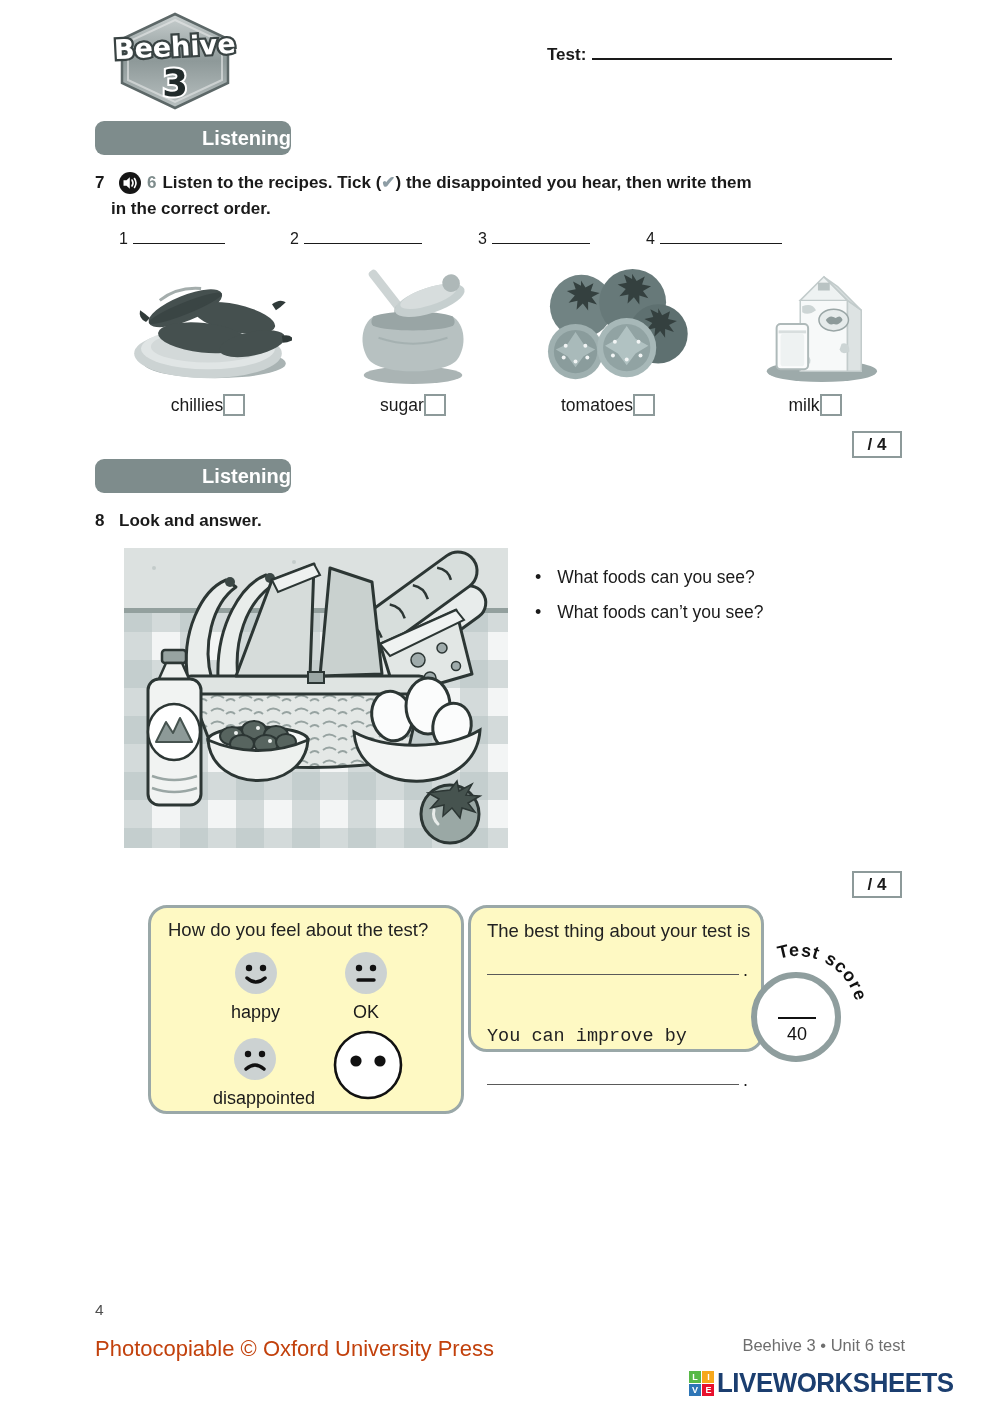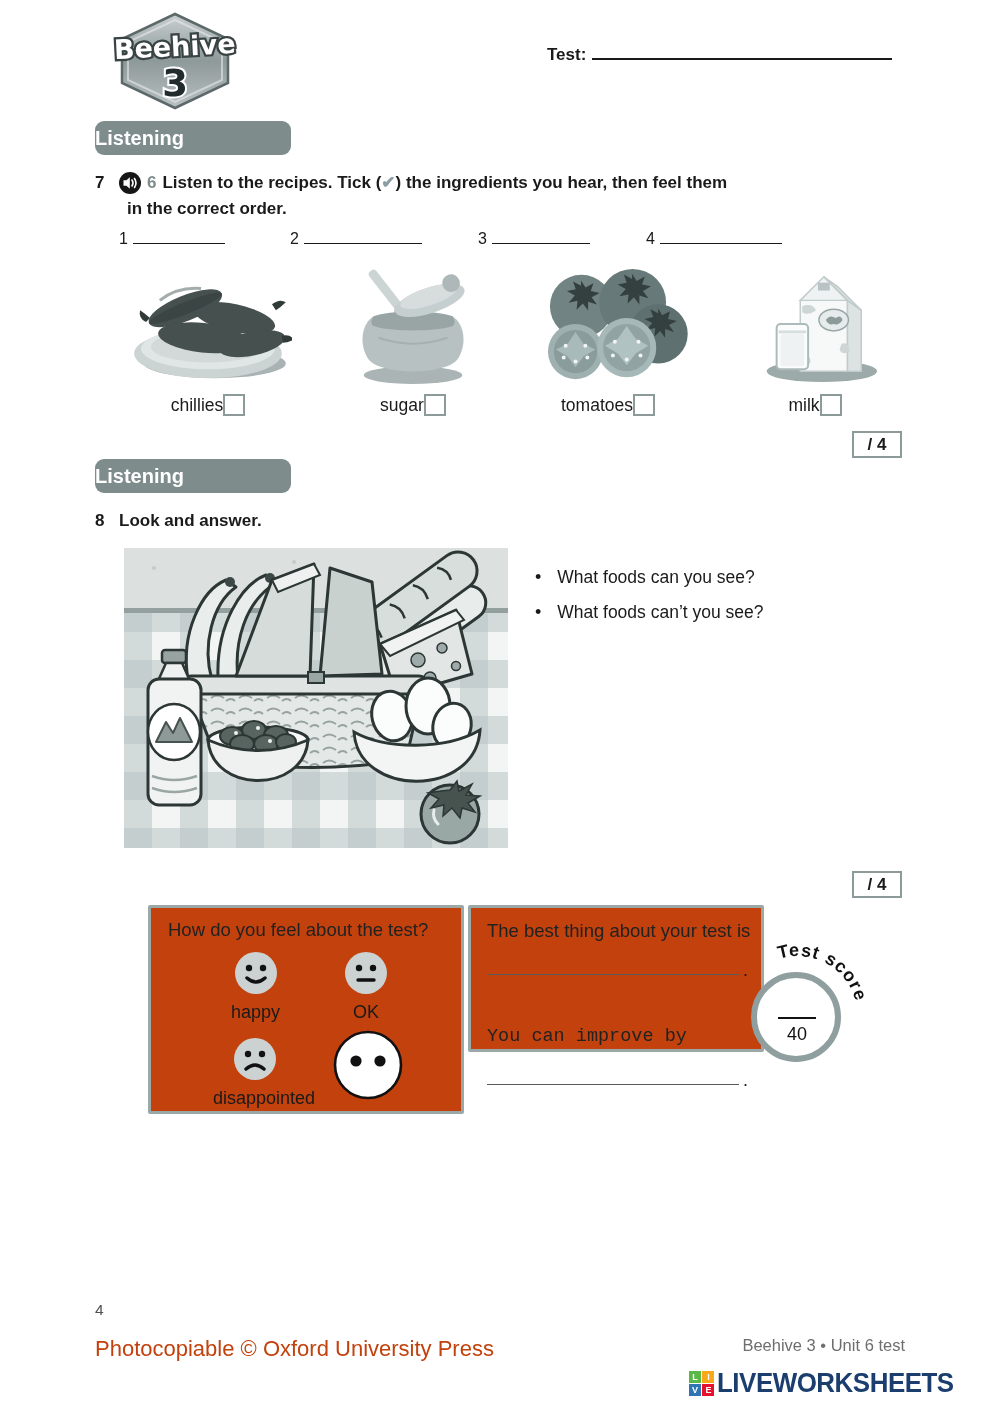--- a/index.html
+++ b/index.html
@@ -7,35 +7,35 @@
   body { font-family:"Liberation Sans", sans-serif; color:#1a1a1a; }
   .page { position:relative; width:1000px; height:1414px; background:#fff; overflow:hidden; }
 
   
   .logo { position:absolute; left:112px; top:12px; width:126px; height:98px; }
   .name-row { position:absolute; left:547px; top:44px; font-size:17px; font-weight:600; }
   .name-line { display:inline-block; width:300px; border-bottom:2px solid #1a1a1a; height:16px; margin-left:6px; }
 
   
   .section-bar { position:absolute; left:95px; width:196px; height:34px; border-radius:9px;
-                 display:flex; align-items:center; justify-content:flex-start;
+                 display:flex; align-items:center; justify-content:flex-end;
                  color:#fff; font-size:20px; font-weight:700; }
   .bar-listening { top:121px; }
   .bar-speaking  { top:459px; }
 
   
   .exercise { position:absolute; left:95px; width:770px; font-size:17px; font-weight:700; line-height:26px; }
   .ex7 { top:170px; }
   .ex8 { top:508px; }
   .ex-row { display:flex; align-items:flex-start; gap:6px; }
   .ex-num { width:18px; flex:0 0 auto; }
   .audio-icon { display:inline-block; width:22px; height:22px; vertical-align:-4px; margin-top:2px; flex:0 0 auto; }
   .track { font-weight:700; }
   .tick { font-weight:700; }
-  .ex-line2 { margin-left:32px; }
+  .ex-line2 { margin-left:16px; }
 
   
   .blank { position:absolute; top:230px; font-size:16px; font-weight:400; }
   .blank .u { display:inline-block; border-bottom:1.6px solid #1a1a1a; height:14px; margin-left:5px; }
 
   
   .figure { position:absolute; top:261px; width:180px; text-align:center; }
   .figure svg { width:168px; height:126px; display:block; margin:0 auto; }
   .fig-label { margin-top:7px; display:flex; align-items:center; justify-content:center; font-size:17.5px; }
   .checkbox { display:inline-block; width:22px; height:22px; border:2.5px solid #8d9a9a; background:#fff; }
@@ -47,21 +47,21 @@
   .score-2 { top:871px; }
 
   
   .picnic { position:absolute; left:124px; top:548px; width:384px; height:300px; }
   .bullets { position:absolute; left:535px; top:564px; font-size:17.5px; }
   .bullet-row { display:flex; gap:16px; margin-bottom:9px; line-height:26px; }
   .dot { font-size:18px; line-height:26px; }
 
   
   .feedback { position:absolute; left:148px; top:903px; width:712px; height:220px; }
-  .fb-box { position:absolute; border:3.5px solid #9aa8a8; border-radius:2px; background:#c2410c; }
+  .fb-box { position:absolute; border:3.5px solid #9aa8a8; border-radius:19px; background:#fef9c3; }
   .fb-left  { left:0;   top:2px; width:316px; height:209px; }
   .fb-right { left:320px; top:2px; width:296px; height:147px; }
   .fb-title { position:absolute; left:17px; top:11px; font-size:18.5px; color:#222; }
   .mood { position:absolute; text-align:center; }
   .mood-label { font-size:18px; margin-top:2px; }
   .fb-q { position:absolute; font-size:18.5px; color:#222; }
   .fb-line { position:absolute; border-bottom:1.8px solid #5a5a5a; height:1px; width:252px; }
   .fb-period { position:absolute; font-size:18px; }
   .score-circle { position:absolute; left:568px; top:27px; width:164px; height:164px; }
 
@@ -107,21 +107,21 @@
     <div class="ex-row">
       <span class="ex-num">7</span>
       <span class="audio-icon">
         <svg viewBox="0 0 22 22">
             <circle cx="11" cy="11" r="11" fill="#161616"></circle>
           <polygon points="4.5,8.2 7.5,8.2 10.8,5.2 10.8,16.8 7.5,13.8 4.5,13.8" fill="#fff"></polygon>
           <path d="M13,8 q2,3 0,6 M15.5,6.5 q3,4.5 0,9" stroke="#fff" stroke-width="1.6" fill="none" stroke-linecap="round"></path>
         </svg>
       </span>
       <span class="track" style="color: rgb(126, 140, 140);">6</span>
-      <span><span>Listen to the recipes. Tick (</span><span class="tick" style="color: rgb(141, 157, 165);">✔</span><span>) the ingredients you hear, then feel them</span></span>
+      <span><span>Listen to the recipes. Tick (</span><span class="tick" style="color: rgb(141, 157, 165);">✔</span><span>) the disappointed you hear, then write them</span></span>
     </div>
     <div class="ex-line2">in the correct order.</div>
   </div>
 
   <div class="blank" style="left:119px">
     <span>1</span><span class="u" style="width:92px"></span>
   </div>
   <div class="blank" style="left:290px">
     <span>2</span><span class="u" style="width:118px"></span>
   </div>

